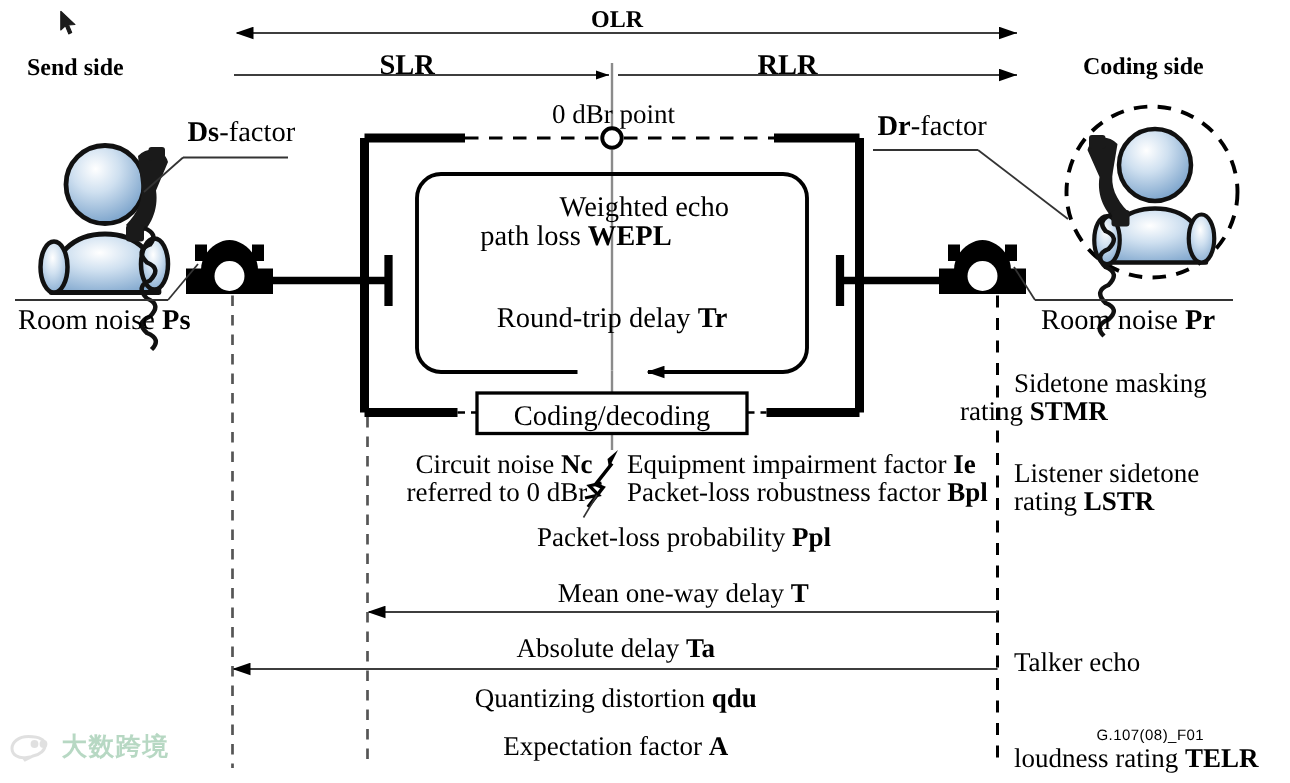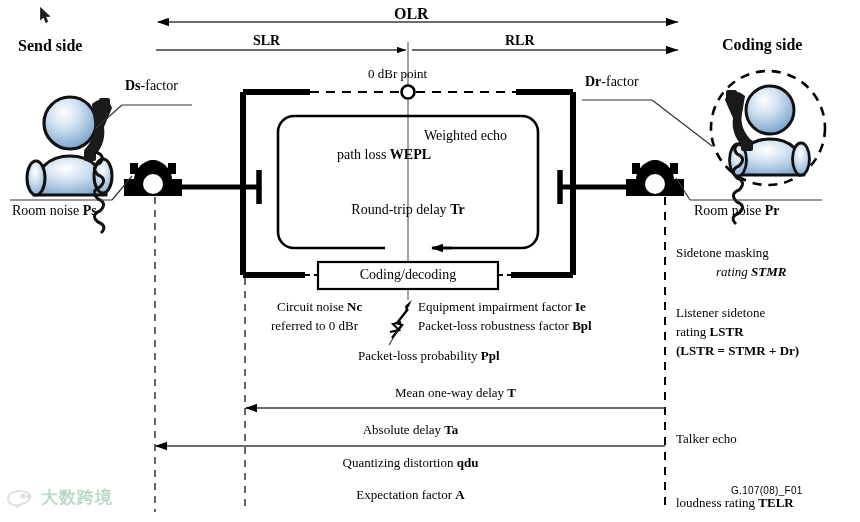--- a/index.html
+++ b/index.html
@@ -8,22 +8,22 @@
     font-family:"Liberation Serif", serif;
     width:860px;height:522px;overflow:hidden;position:relative;
     color:#000;
   }
   #stage{position:relative;width:860px;height:522px;}
   svg#diagram{position:absolute;left:0;top:0;width:860px;height:522px;}
 
   .lbl{position:absolute;white-space:nowrap;font-family:"Liberation Serif", serif;}
   .b{font-weight:bold;}
   .ctr{text-align:center;}
-  .t14{font-size:13px;}
-  .t15{font-size:14px;}
+  .t14{font-size:18px;}
+  .t15{font-size:19px;}
   .t16{font-size:16px;}
 
   .cursor{position:absolute;left:40px;top:7px;width:12px;height:17px;}
 
   .wm{position:absolute;left:6px;top:486px;display:flex;align-items:center;
       gap:5px;opacity:.30;}
   .wm-txt{font-family:"DejaVu Sans",sans-serif;font-size:17px;color:#15803d;
           font-weight:bold;letter-spacing:1px;}
 </style>
 </head>
@@ -215,21 +215,21 @@
     <span class="b">Dr</span><span>-factor</span>
   </div>
 
   <div class="lbl t15" style="left:12px;top:203px;">
     <span>Room noise </span><span class="b">Ps</span>
   </div>
   <div class="lbl t15" style="left:694px;top:203px;">
     <span>Room noise </span><span class="b">Pr</span>
   </div>
 
-  <div class="lbl t15 ctr" style="left:278px;top:128px;width:303px;margin-left:36px;">Weighted echo</div>
+  <div class="lbl t15 ctr" style="left:278px;top:128px;width:303px;">Weighted echo</div>
   <div class="lbl t15 ctr" style="left:278px;top:147px;width:212px;">
     <span>path loss </span><span class="b">WEPL</span>
   </div>
   <div class="lbl t15 ctr" style="left:278px;top:202px;width:260px;">
     <span>Round-trip delay </span><span class="b">Tr</span>
   </div>
 
   <div class="lbl t15 ctr" style="left:318px;top:267px;width:180px;">Coding/decoding</div>
 
   <div class="lbl t14" style="left:277px;top:299px;">
@@ -241,29 +241,28 @@
     <span>Equipment impairment factor </span><span class="b">Ie</span>
   </div>
   <div class="lbl t14" style="left:418px;top:318px;">
     <span>Packet-loss robustness factor </span><span class="b">Bpl</span>
   </div>
   <div class="lbl t14" style="left:358px;top:348px;">
     <span>Packet-loss probability </span><span class="b">Ppl</span>
   </div>
 
   <div class="lbl t14" style="left:676px;top:245px;">Sidetone masking</div>
-  <div class="lbl t14" style="left:716px;top:264px;font-style:italic;">
+  <div class="lbl t14" style="left:640px;top:264px;">
     <span>rating </span><span class="b">STMR</span>
   </div>
 
   <div class="lbl t14" style="left:676px;top:305px;">Listener sidetone</div>
   <div class="lbl t14" style="left:676px;top:324px;">
     <span>rating </span><span class="b">LSTR</span>
   </div>
-  <div class="lbl t14 b" style="left:676px;top:343px;">(LSTR = STMR + Dr)</div>
 
   <div class="lbl t14" style="left:676px;top:431px;">Talker echo</div>
   <div class="lbl t14" style="left:676px;top:450px;margin-top:45px;">
     <span>loudness rating </span><span class="b">TELR</span>
   </div>
 
   <div class="lbl t14 ctr" style="left:246px;top:385px;width:419px;">
     <span>Mean one-way delay </span><span class="b">T</span>
   </div>
   <div class="lbl t14 ctr" style="left:156px;top:422px;width:509px;">

